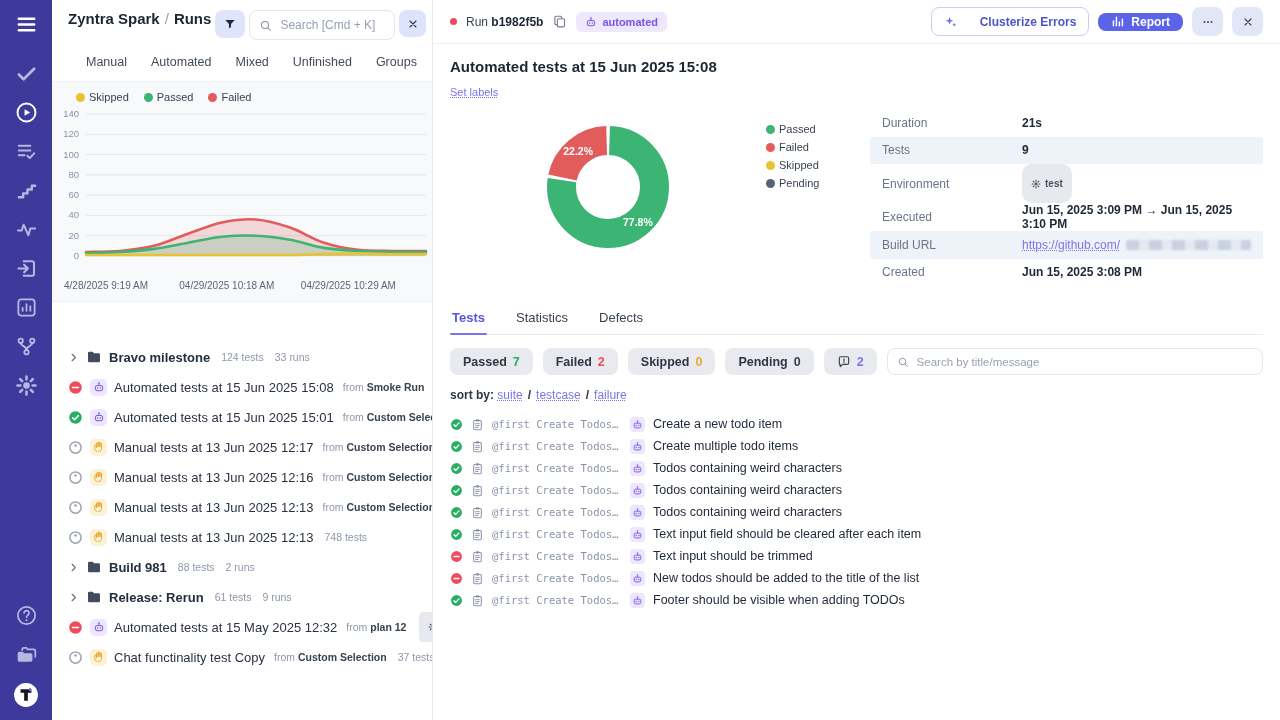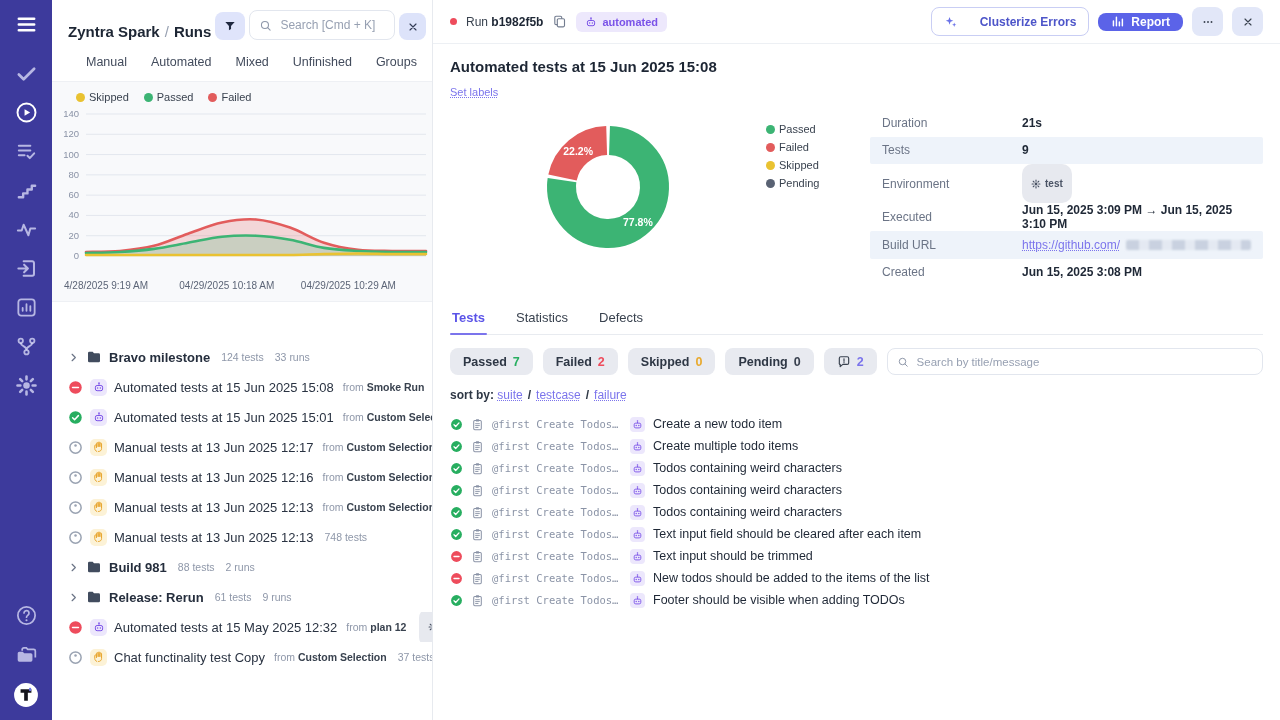--- a/index.html
+++ b/index.html
@@ -14,21 +14,21 @@
   .rail{width:52px;flex-shrink:0;background:#3d3a9c;display:flex;flex-direction:column;align-items:center;padding:13px 0 12px}
   .rail-btn{width:23px;height:23px;margin-bottom:16px;color:rgba(230,232,255,.72);background:none;border:none;padding:0;cursor:pointer}
   .rail-btn svg{width:100%;height:100%}
   .rail-btn.active{color:#fff}
   .rail-btn.menu{margin-bottom:26px;color:#fff}
   .rail-spacer{flex:1}
   .rail-btn.logo{width:26px;height:26px;margin-bottom:0}
 
   
   .lp{width:381px;flex-shrink:0;border-right:1px solid #e7eaef;display:flex;flex-direction:column;background:#fff}
-  .lp-header{display:flex;align-items:flex-end;gap:4px;padding:10px 6px 7px 16px}
+  .lp-header{display:flex;align-items:flex-start;gap:4px;padding:10px 6px 7px 16px}
   .lp-title{font-size:15px;font-weight:700;color:#1d2634;white-space:nowrap;cursor:default}
   .lp-title .sep{color:#97a0b1;font-weight:400;margin:0 5px}
   .btn-filter{width:30px;height:28px;border-radius:8px;background:#dfe4fb;color:#1f2840;border:none;display:flex;align-items:center;justify-content:center;flex-shrink:0;cursor:pointer}
   .btn-filter svg{width:14px;height:14px}
   .searchbox{flex:1;display:flex;align-items:center;gap:6px;height:30px;border:1px solid #e2e6ee;border-radius:8px;padding:0 9px;background:#fff;min-width:0}
   .searchbox .ic{width:13px;height:13px;color:#8e97a9;flex-shrink:0}
   .searchbox input{border:none;outline:none;font-size:12px;width:100%;min-width:0;color:#39424f;font-family:inherit;background:transparent}
   .searchbox input::placeholder{color:#97a0b2}
   .btn-sq{width:27px;height:27px;border-radius:8px;background:#dde3fa;color:#333c56;border:none;flex-shrink:0;display:flex;align-items:center;justify-content:center;cursor:pointer}
   .btn-sq svg{width:12px;height:12px}
@@ -839,21 +839,21 @@
             <span class="suite">@first Create Todos…</span>
             <span class="robot-sm">
               <svg viewBox="0 0 24 24">
                 <circle cx="12" cy="4.4" r="1.7" fill="currentColor"></circle>
                 <path d="M12 6.2V9" stroke="currentColor" stroke-width="1.9"></path>
                 <rect x="4.8" y="9" width="14.4" height="10.4" rx="3.4" stroke="currentColor" stroke-width="2" fill="none"></rect>
                 <circle cx="9.2" cy="14.2" r="1.5" fill="currentColor"></circle>
                 <circle cx="14.8" cy="14.2" r="1.5" fill="currentColor"></circle>
               </svg>
             </span>
-            <span class="tname">New todos should be added to the items of the list</span>
+            <span class="tname">New todos should be added to the title of the list</span>
           </div>
           <div class="trow">
             <span class="ic status-ic passed">
               <svg viewBox="0 0 24 24">
                 <circle cx="12" cy="12" r="10" fill="currentColor"></circle>
                 <path d="M7.4 12.5l3.1 3.1 6.1-6.6" stroke="#fff" stroke-width="2.4" fill="none" stroke-linecap="round" stroke-linejoin="round"></path>
               </svg>
             </span>
             <span class="ic clip">
               <svg viewBox="0 0 24 24">

